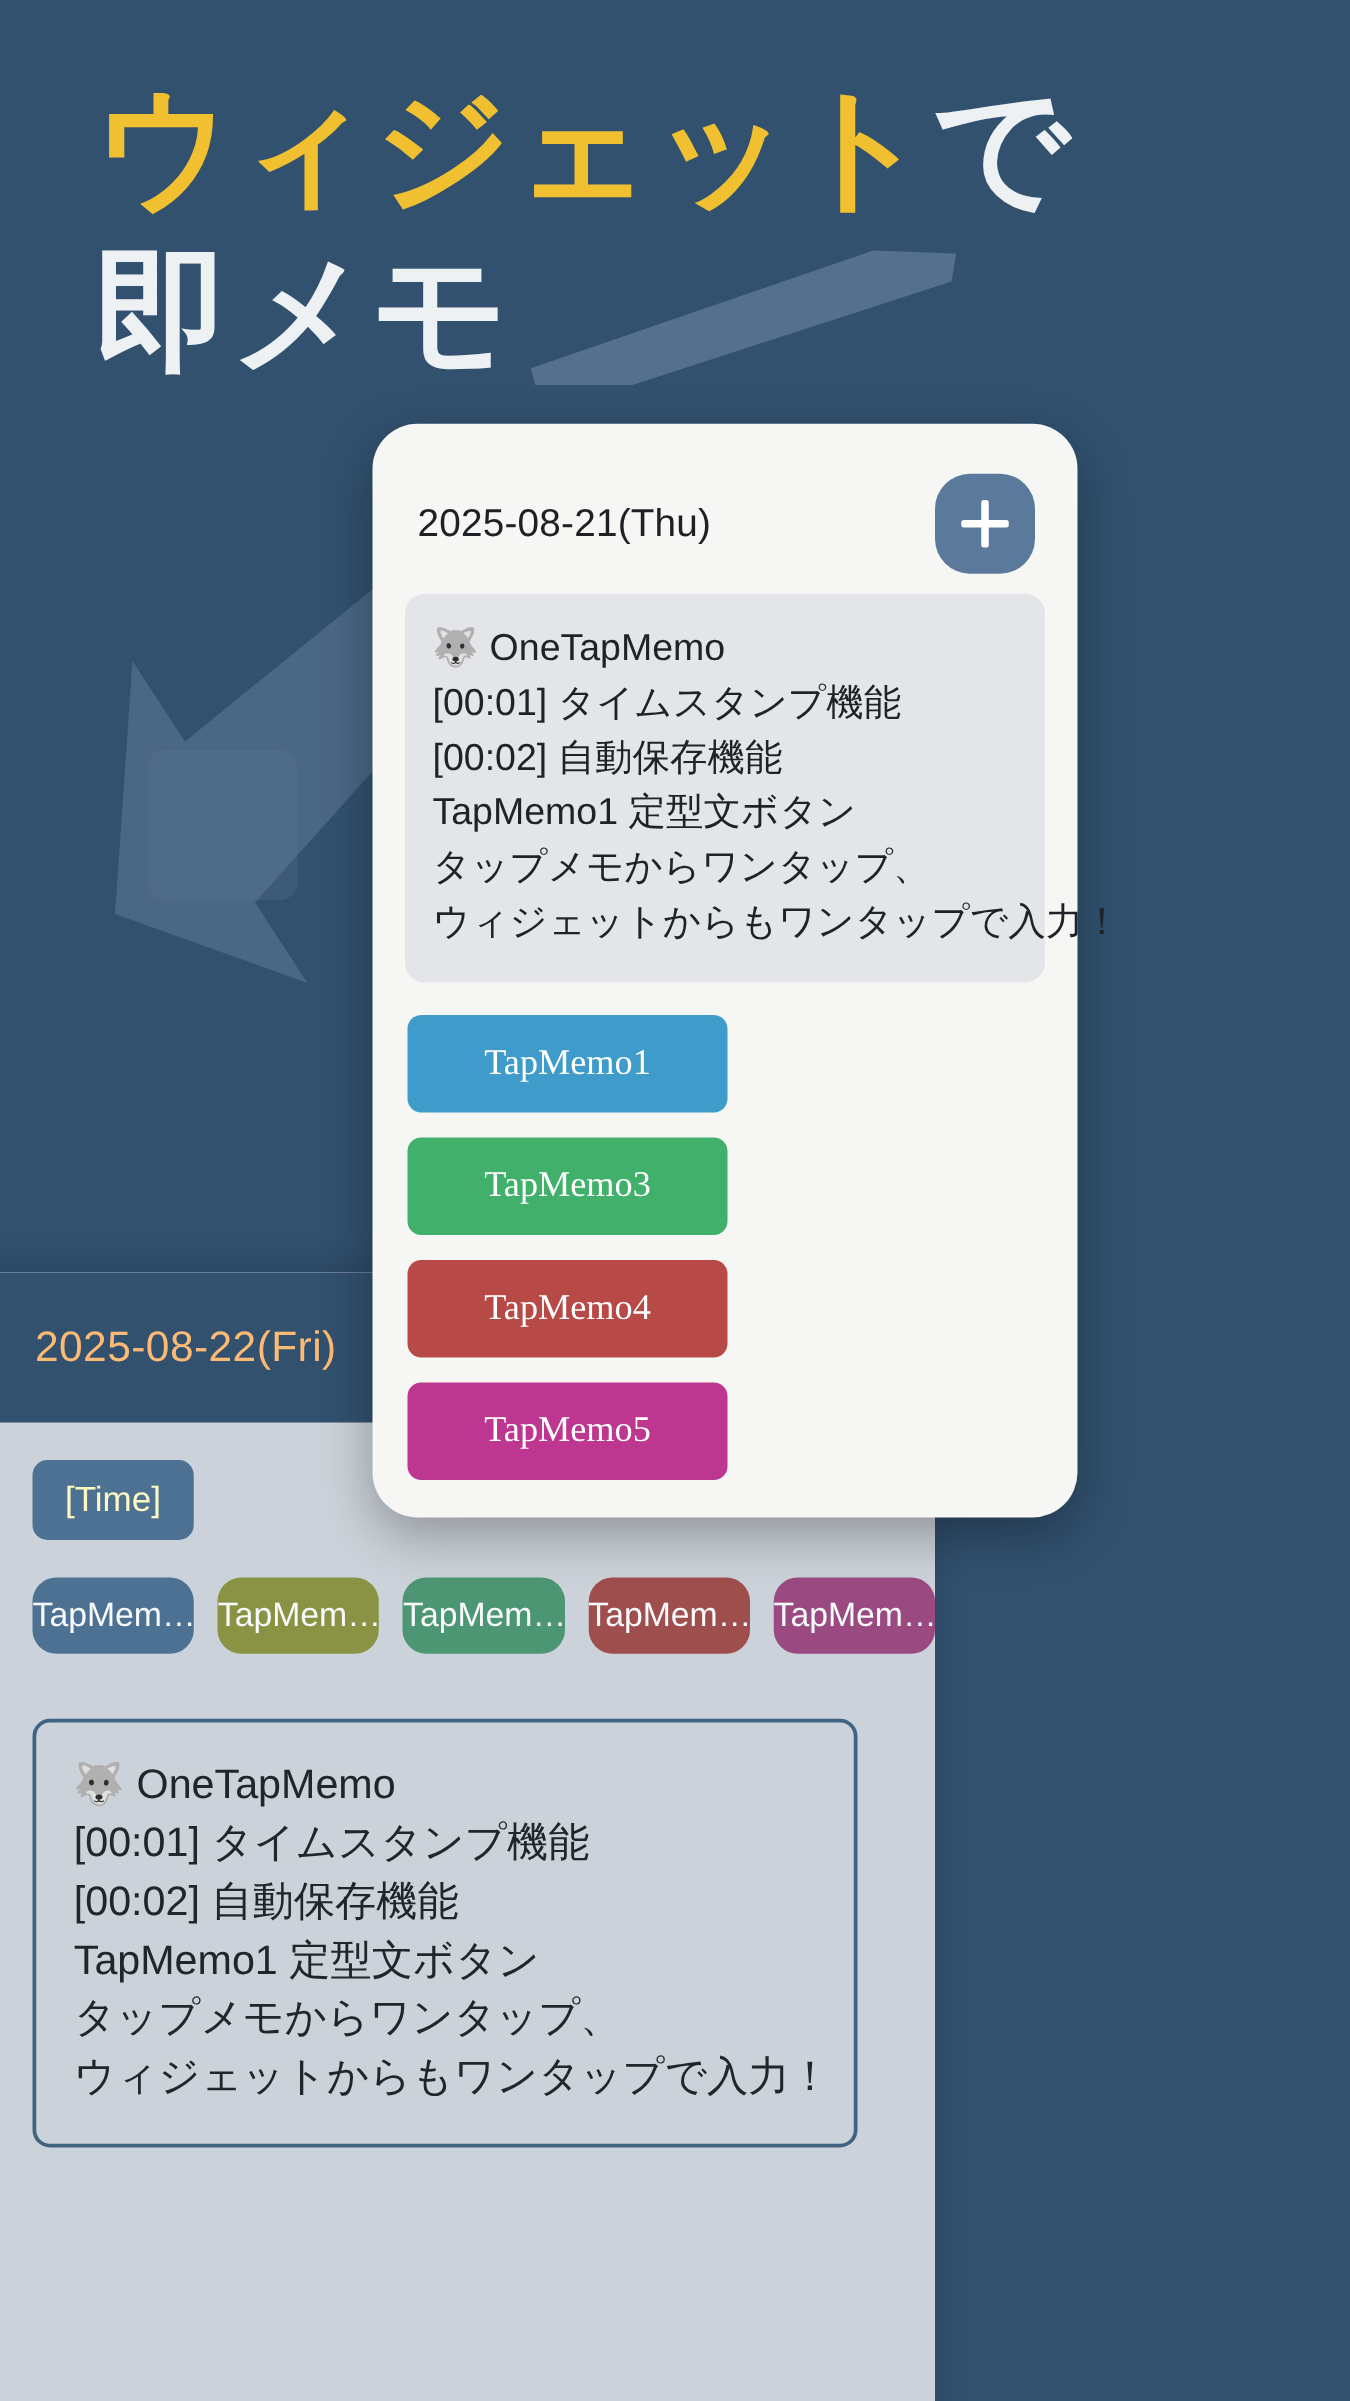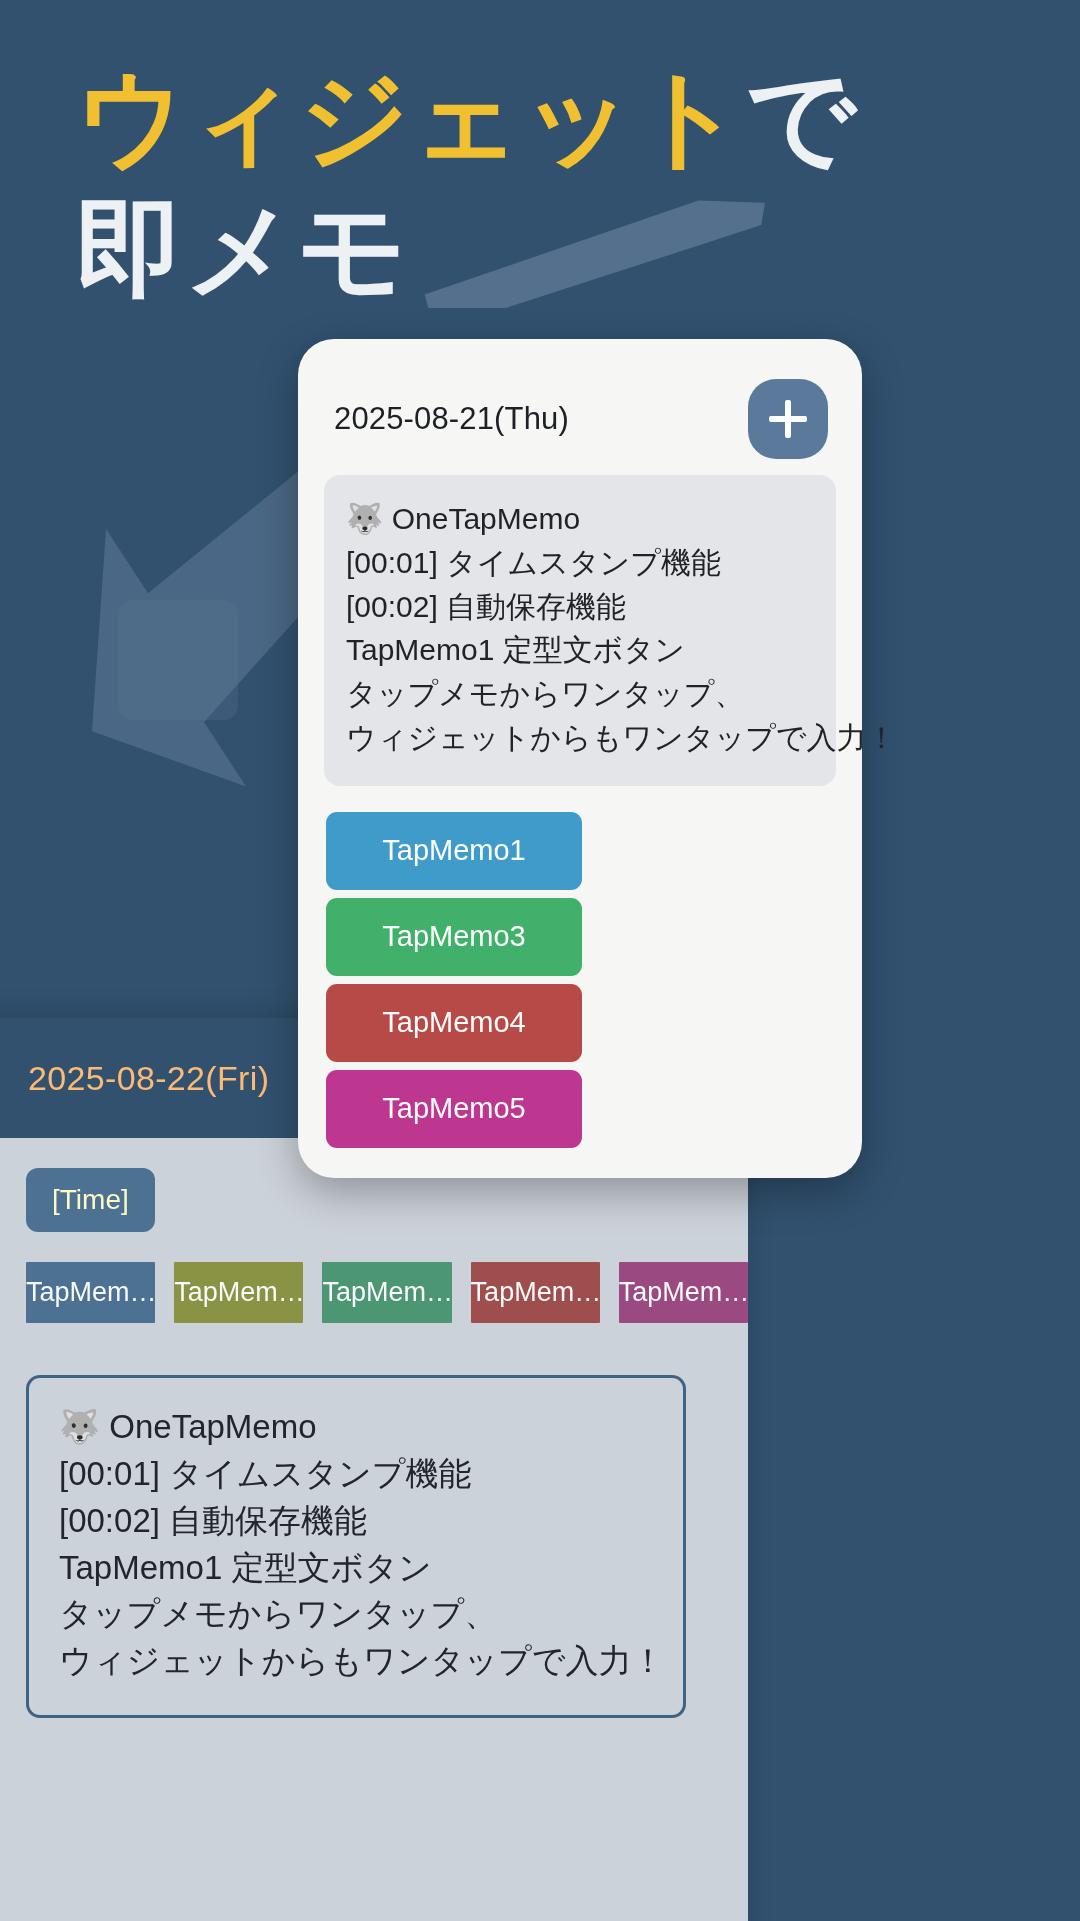--- a/index.html
+++ b/index.html
@@ -105,21 +105,21 @@
   }
 
   .chip-row {
     display: flex;
     gap: 19px;
     margin-top: 30px;
   }
   .mini-chip {
     color: #f7f9fb;
     font-size: 27px;
-    border-radius: 1px;
+    border-radius: 19px;
     padding: 15px 0;
     width: 186px;
     text-align: center;
     white-space: nowrap;
     overflow: hidden;
   }
 
   .back-memo-card {
     margin: 52px 62px 0 0;
     margin-left: 0;
@@ -189,23 +189,24 @@
   .fw-memo-line {
     font-size: 30px;
     line-height: 1.46;
     color: #1f2328;
     white-space: nowrap;
   }
 
   .fw-grid {
     display: flex;
     flex-wrap: wrap;
-    gap: 8px;
+    gap: 20px;
     margin-top: 26px;
     padding: 0 2px;
+    font-family: Liberation Serif, serif;
   }
   .tap-btn {
     width: 256px;
     height: 78px;
     border-radius: 11px;
     color: #ffffff;
     font-size: 29px;
     display: flex;
     align-items: center;
     justify-content: center;

